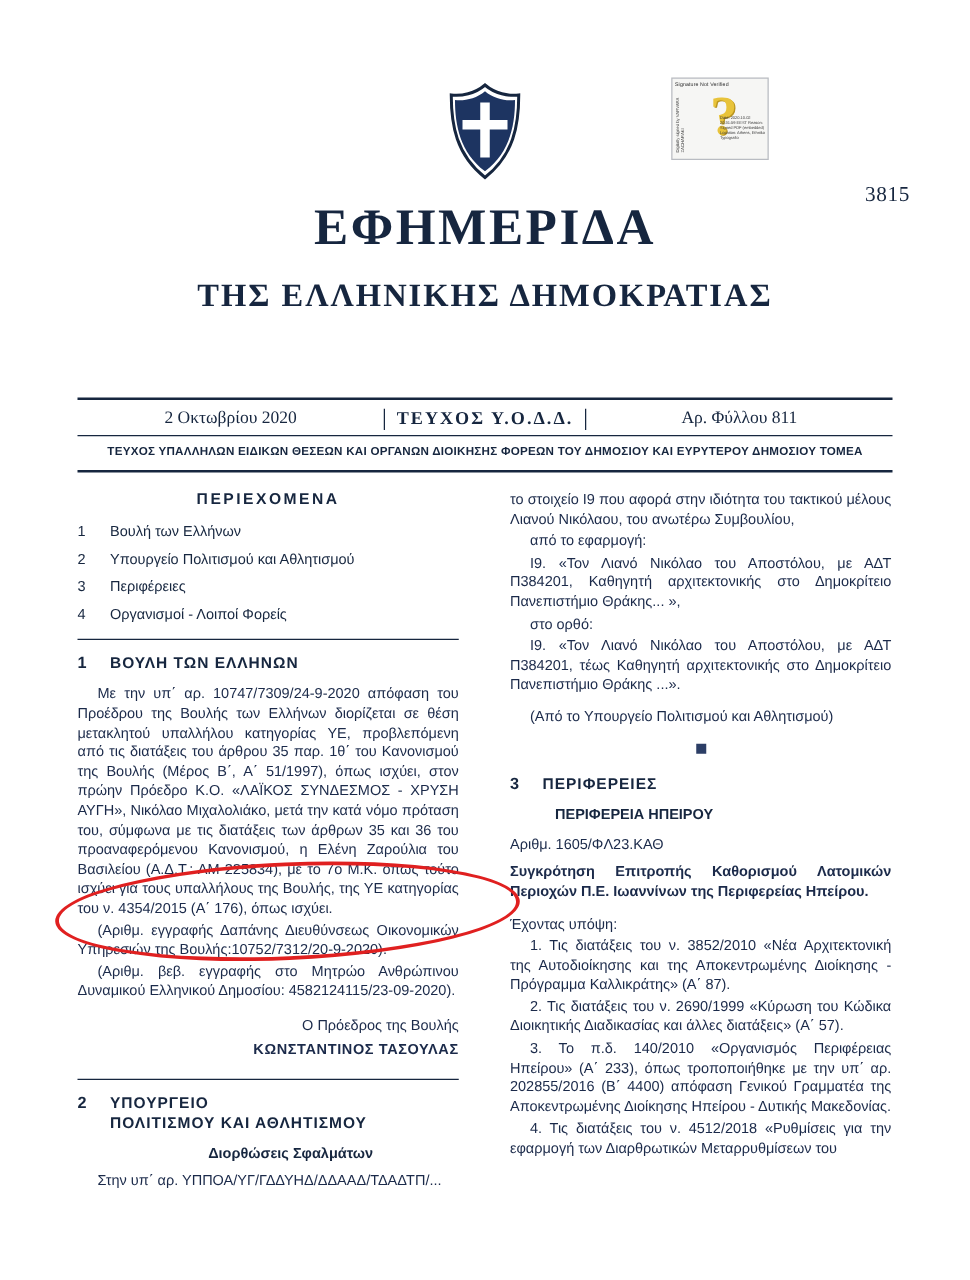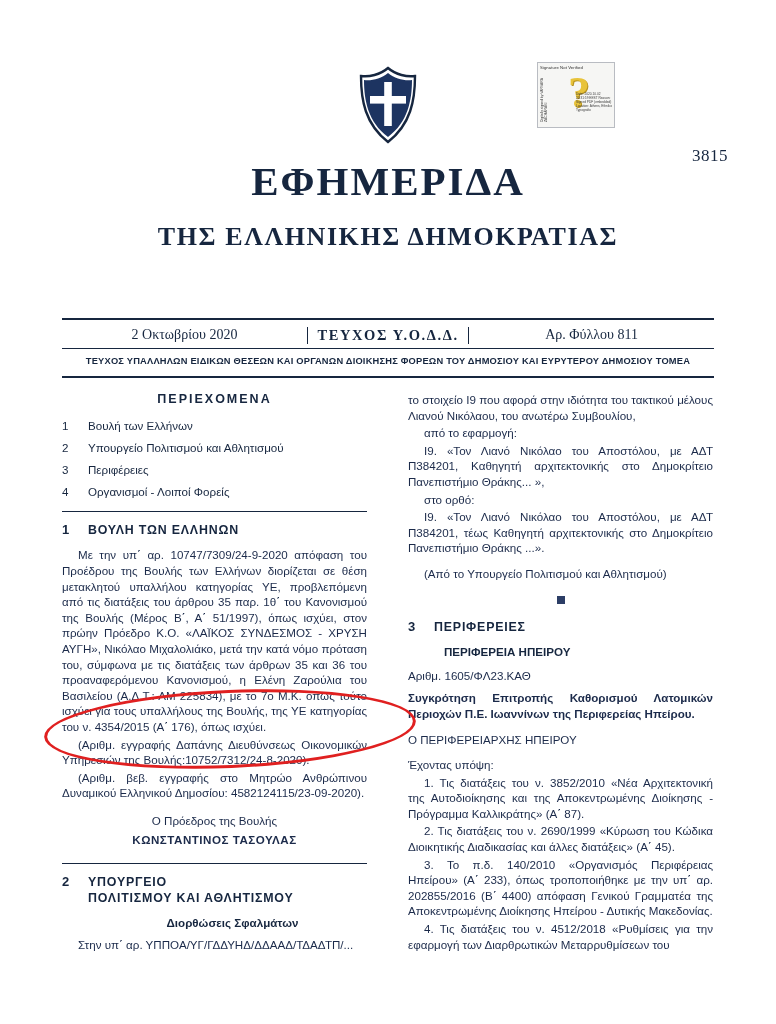--- a/index.html
+++ b/index.html
@@ -251,21 +251,21 @@
   }
   .dot-sep span {
     display: inline-block;
     width: 8px;
     height: 8px;
     background: #2c3e66;
   }
 
   .signoff {
     margin-top: 12px;
-    text-align: center;
+    text-align: right;
   }
   .signoff .role { font-size: 11.6px; }
   .signoff .name {
     font-weight: bold;
     font-size: 11.6px;
     letter-spacing: 0.5px;
     margin-top: 3px;
   }
 
   
@@ -351,21 +351,21 @@
     </div>
 
     <div class="sec-rule"></div>
 
     <div class="sec-head">
       <div class="sec-num">1</div>
       <div class="sec-title">ΒΟΥΛΗ ΤΩΝ ΕΛΛΗΝΩΝ</div>
     </div>
 
     <p class="body">Με την υπ΄ αρ. 10747/7309/24-9-2020 απόφαση του Προέδρου της Βουλής των Ελλήνων διορίζεται σε θέση μετακλητού υπαλλήλου κατηγορίας ΥΕ, προβλεπόμενη από τις διατάξεις του άρθρου 35 παρ. 1θ΄ του Κανονισμού της Βουλής (Μέρος Β΄, Α΄ 51/1997), όπως ισχύει, στον πρώην Πρόεδρο Κ.Ο. «ΛΑΪΚΟΣ ΣΥΝΔΕΣΜΟΣ - ΧΡΥΣΗ ΑΥΓΗ», Νικόλαο Μιχαλολιάκο, μετά την κατά νόμο πρόταση του, σύμφωνα με τις διατάξεις των άρθρων 35 και 36 του προαναφερόμενου Κανονισμού, η Ελένη Ζαρούλια του Βασιλείου (Α.Δ.Τ.: ΑΜ 225834), με το 7ο Μ.Κ. όπως τούτο ισχύει για τους υπαλλήλους της Βουλής, της ΥΕ κατηγορίας του ν. 4354/2015 (Α΄ 176), όπως ισχύει.</p>
-    <p class="body">(Αριθμ. εγγραφής Δαπάνης Διευθύνσεως Οικονομικών Υπηρεσιών της Βουλής:10752/7312/24-8-2020).</p>
+    <p class="body">(Αριθμ. εγγραφής Δαπάνης Διευθύνσεως Οικονομικών Υπηρεσιών της Βουλής:10752/7312/20-9-2020).</p>
     <p class="body">(Αριθμ. βεβ. εγγραφής στο Μητρώο Ανθρώπινου Δυναμικού Ελληνικού Δημοσίου: 4582124115/23-09-2020).</p>
 
     <div class="signoff">
       <div class="role">Ο Πρόεδρος της Βουλής</div>
       <div class="name">ΚΩΝΣΤΑΝΤΙΝΟΣ ΤΑΣΟΥΛΑΣ</div>
     </div>
 
     <div class="sec-rule" style="margin-top:16px;"></div>
 
     <div class="sec-head">
@@ -392,26 +392,25 @@
       <div class="sec-num">3</div>
       <div class="sec-title">ΠΕΡΙΦΕΡΕΙΕΣ</div>
     </div>
 
     <div class="sub-left">ΠΕΡΙΦΕΡΕΙΑ ΗΠΕΙΡΟΥ</div>
 
     <p class="body noind" style="margin-top:8px;">Αριθμ. 1605/ΦΛ23.ΚΑΘ</p>
 
     <p class="body noind bold" style="margin-top:7px;">Συγκρότηση Επιτροπής Καθορισμού Λατομικών Περιοχών Π.Ε. Ιωαννίνων της Περιφερείας Ηπείρου.</p>
 
-    <p class="body noind" style="margin-top:10px;">Ο ΠΕΡΙΦΕΡΕΙΑΡΧΗΣ ΗΠΕΙΡΟΥ</p>
 
     <p class="body noind" style="margin-top:10px;">Έχοντας υπόψη:</p>
 
     <p class="body">1. Τις διατάξεις του ν. 3852/2010 «Νέα Αρχιτεκτονική της Αυτοδιοίκησης και της Αποκεντρωμένης Διοίκησης - Πρόγραμμα Καλλικράτης» (Α΄ 87).</p>
-    <p class="body">2. Τις διατάξεις του ν. 2690/1999 «Κύρωση του Κώδικα Διοικητικής Διαδικασίας και άλλες διατάξεις» (Α΄ 45).</p>
+    <p class="body">2. Τις διατάξεις του ν. 2690/1999 «Κύρωση του Κώδικα Διοικητικής Διαδικασίας και άλλες διατάξεις» (Α΄ 57).</p>
     <p class="body">3. Το π.δ. 140/2010 «Οργανισμός Περιφέρειας Ηπείρου» (Α΄ 233), όπως τροποποιήθηκε με την υπ΄ αρ. 202855/2016 (Β΄ 4400) απόφαση Γενικού Γραμματέα της Αποκεντρωμένης Διοίκησης Ηπείρου - Δυτικής Μακεδονίας.</p>
     <p class="body">4. Τις διατάξεις του ν. 4512/2018 «Ρυθμίσεις για την εφαρμογή των Διαρθρωτικών Μεταρρυθμίσεων του</p>
   </div>
 
   <div class="annot-ellipse"></div>
 
   <div class="fade-bottom"></div>
 </div>
 
 </body></html>

